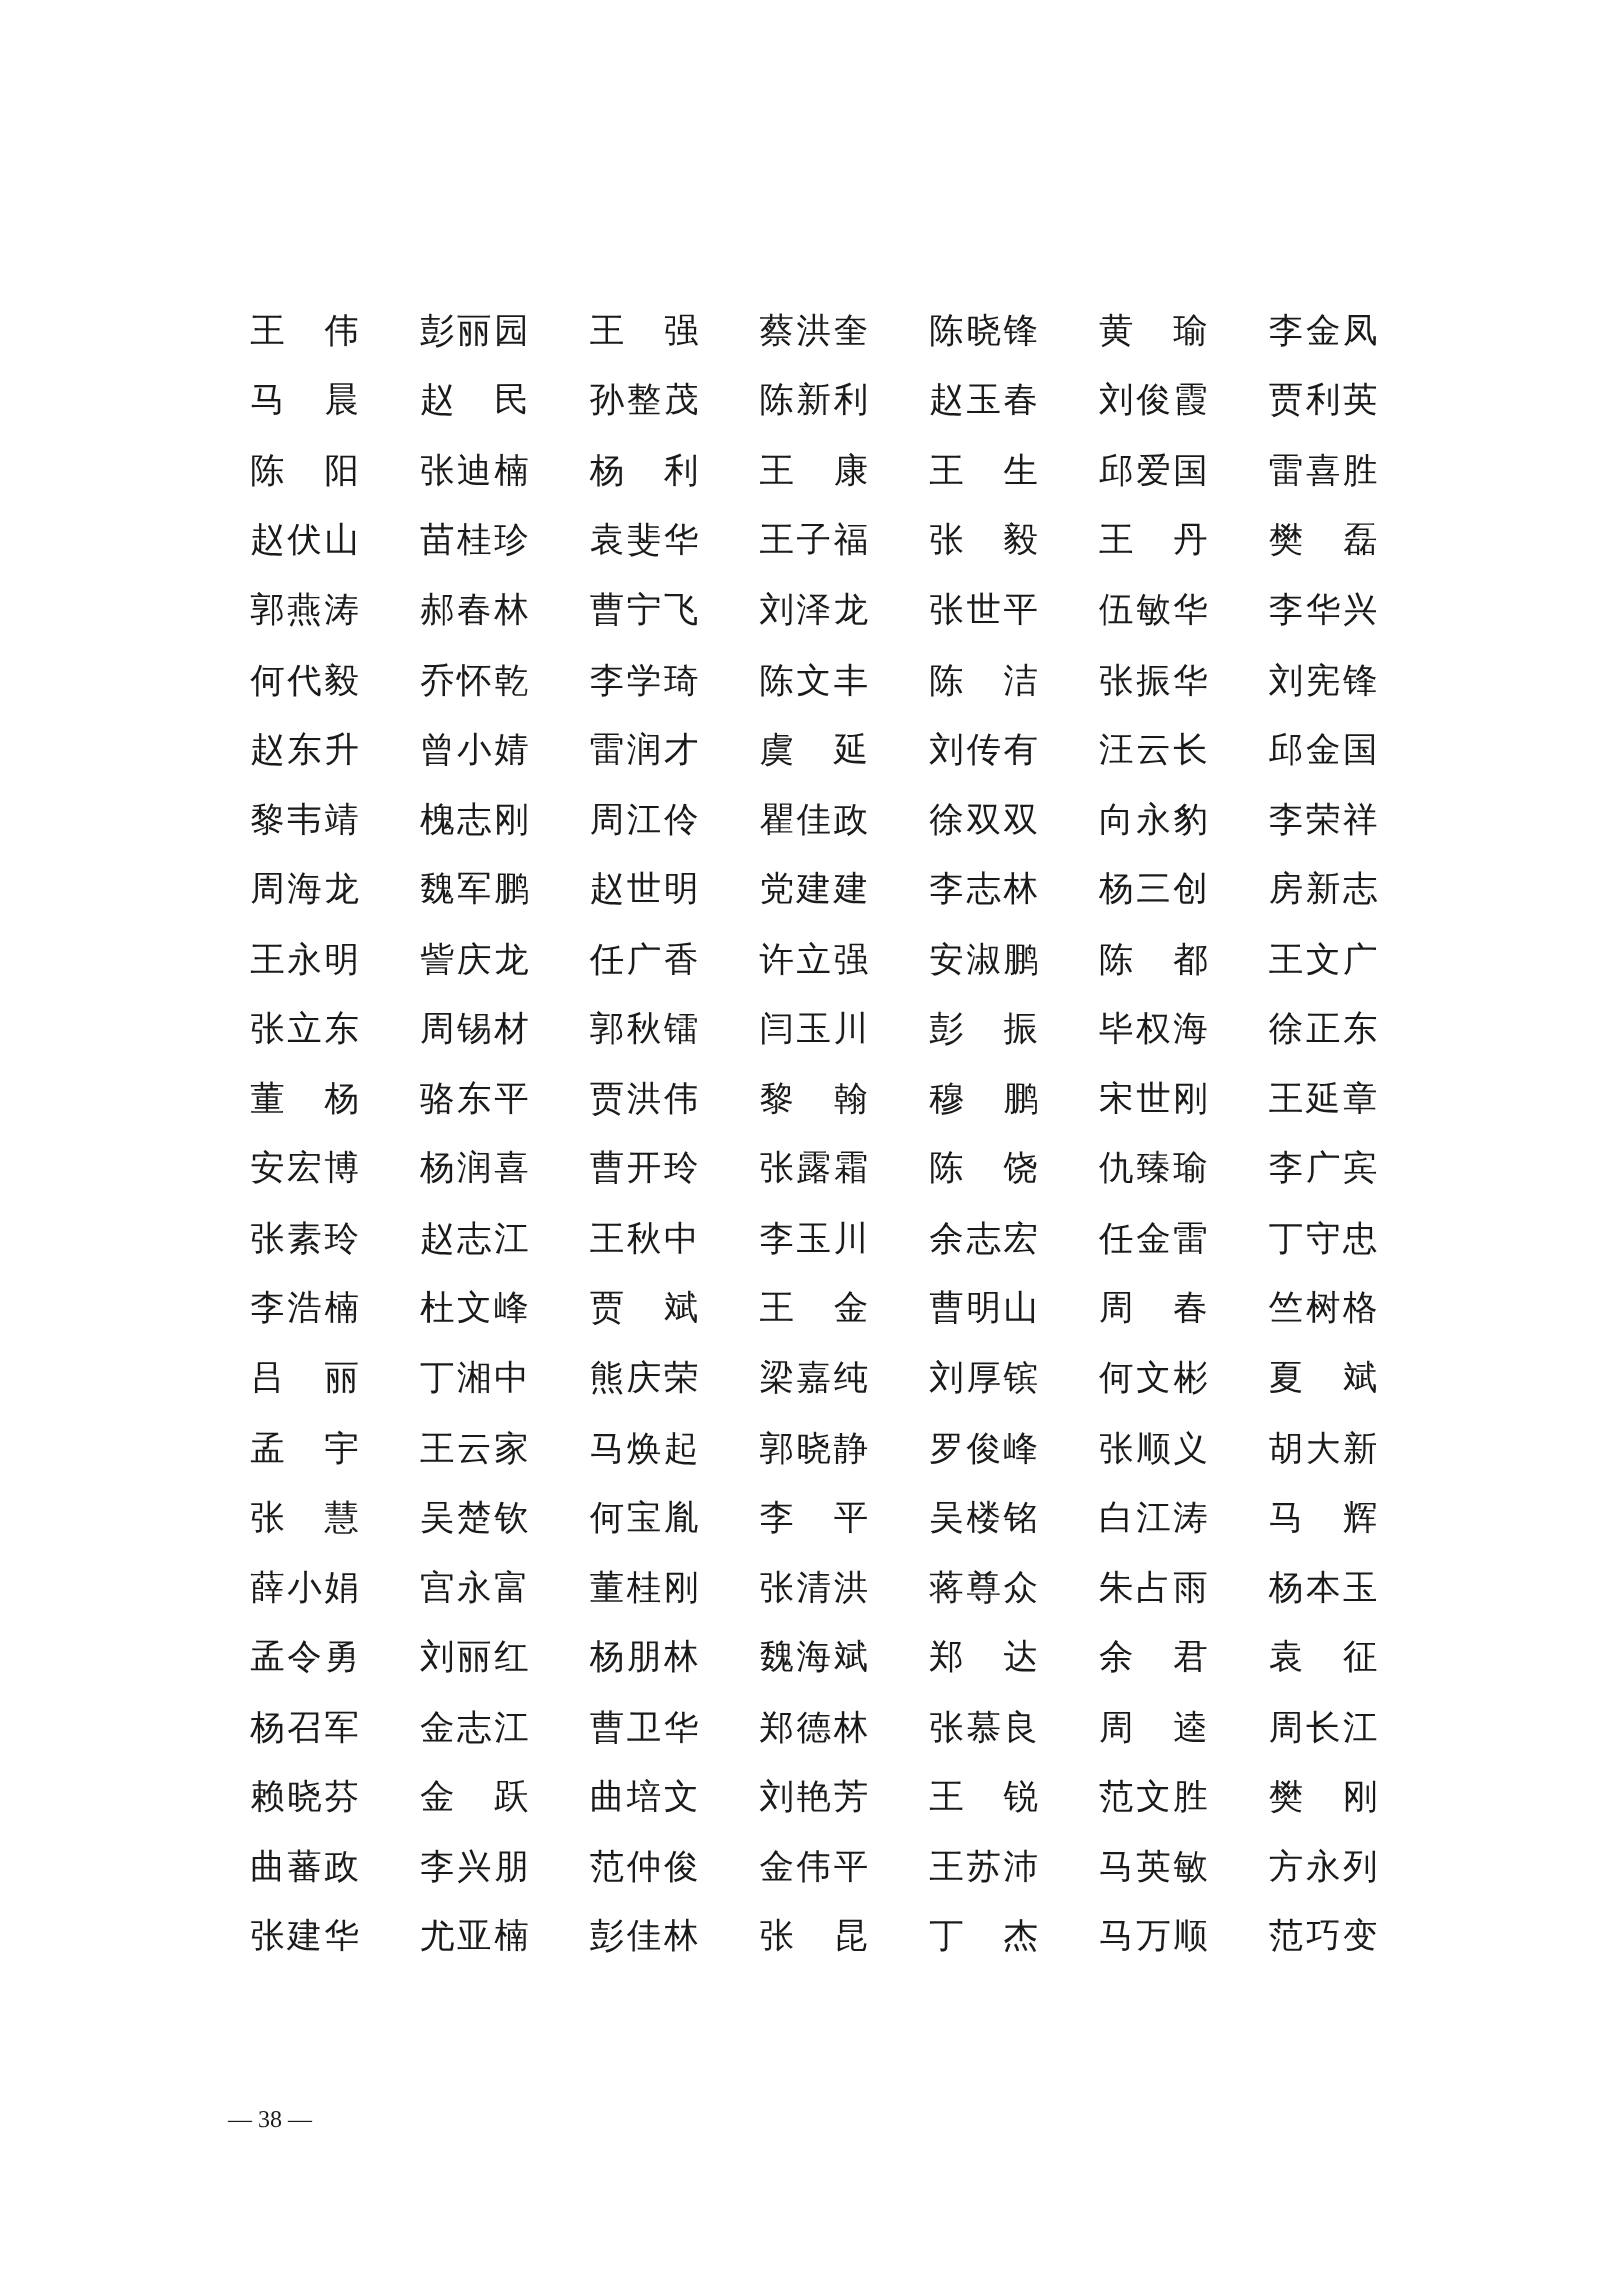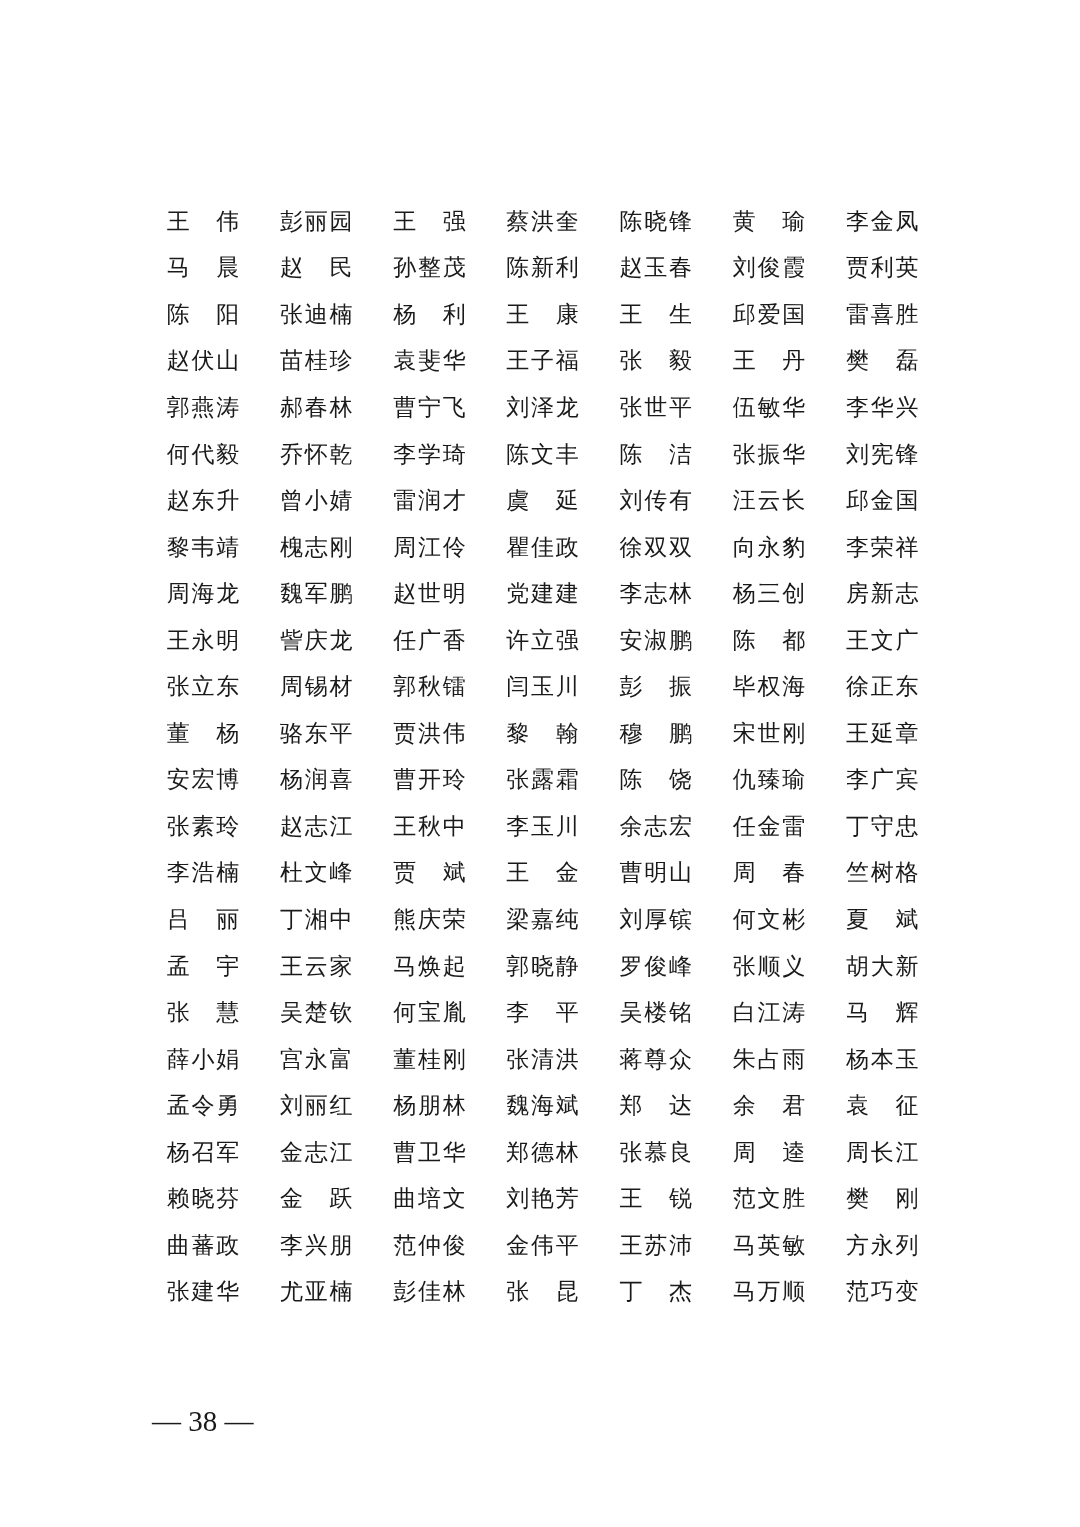--- a/index.html
+++ b/index.html
@@ -41,21 +41,21 @@
     }
     .name-cell .ch {
       display: inline-block;
       width: 24.5px;
       text-align: center;
     }
     .page-number {
       position: absolute;
       left: 152px;
       top: 1405px;
-      font-size: 29px;
+      font-size: 16px;
       color: #1a1a1a;
       font-family: "Liberation Serif", "DejaVu Serif", serif;
       white-space: pre;
     }
   </style>
 </head>
 <body>
 
 <div class="page">
   <div class="name-grid" id="name-grid">

